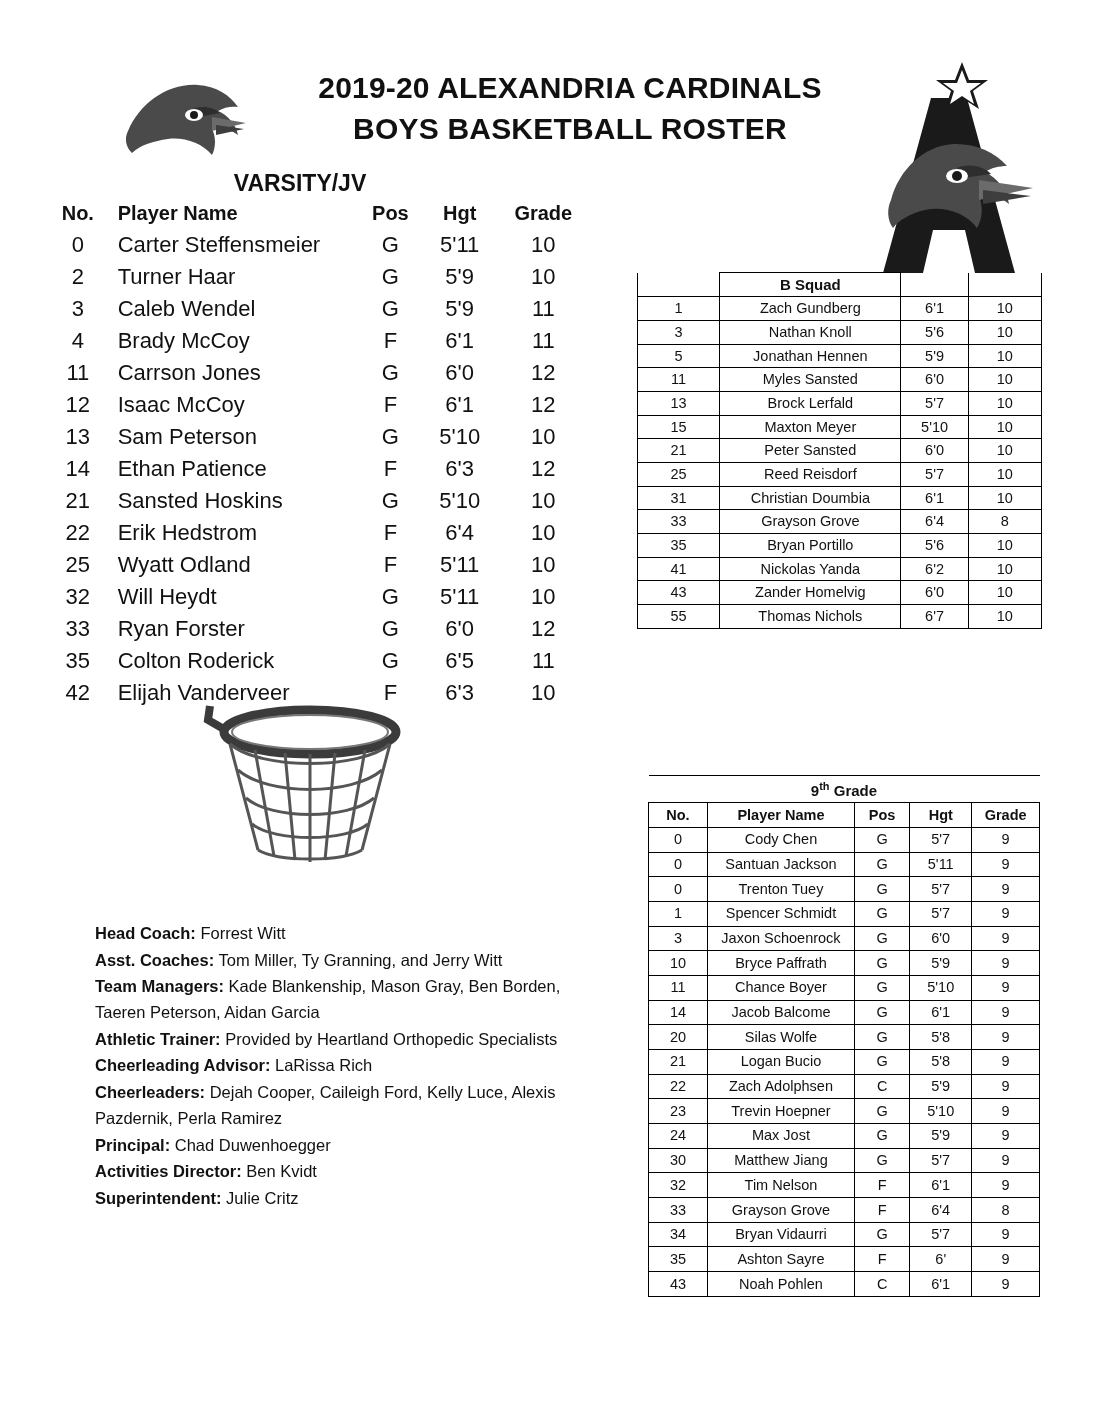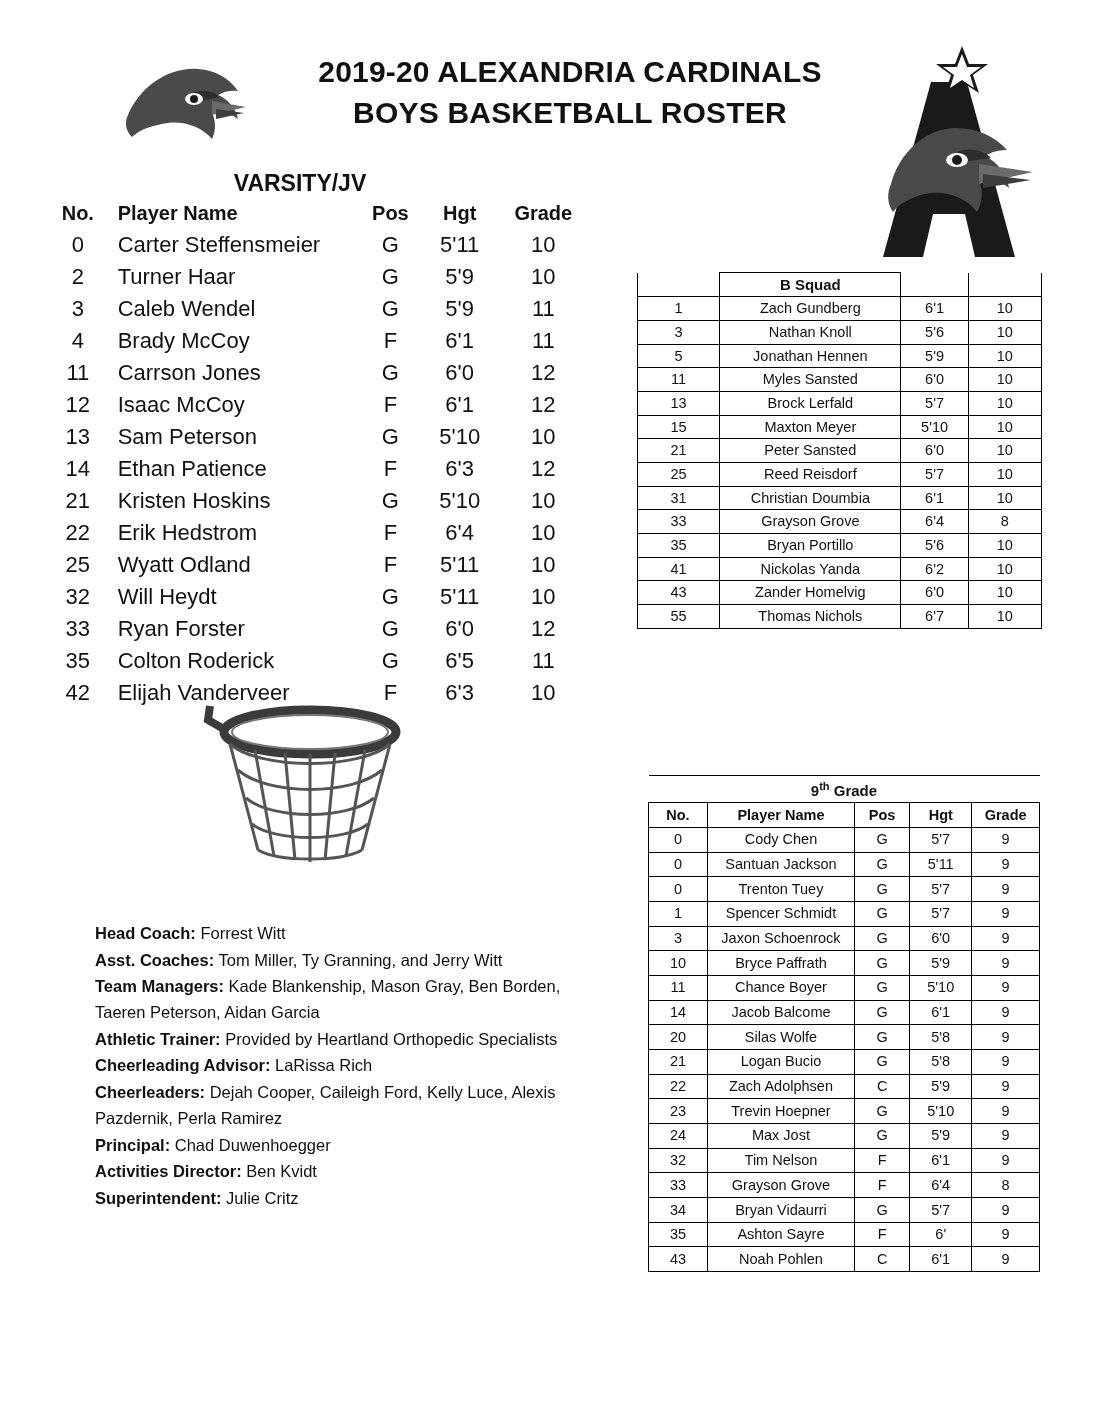--- a/index.html
+++ b/index.html
@@ -12,21 +12,21 @@
     height: 1424px;
     position: relative;
     font-family: "Liberation Sans", sans-serif;
     color: #111111;
     overflow: hidden;
   }
 
   
   .header {
     position: absolute;
-    top: 32px;
+    top: 48px;
     left: 0;
     width: 1100px;
     height: 175px;
   }
   .title-block {
     position: absolute;
     left: 270px;
     top: 20px;
     width: 600px;
     text-align: center;
@@ -286,21 +286,21 @@
         </tr>
         <tr>
           <td class="col-no">14</td>
           <td class="col-name">Ethan Patience</td>
           <td class="col-pos">F</td>
           <td class="col-hgt">6'3</td>
           <td class="col-grade">12</td>
         </tr>
         <tr>
           <td class="col-no">21</td>
-          <td class="col-name">Kristen Hoskins</td>
+          <td class="col-name">Sansted Hoskins</td>
           <td class="col-pos">G</td>
           <td class="col-hgt">5'10</td>
           <td class="col-grade">10</td>
         </tr>
         <tr>
           <td class="col-no">22</td>
           <td class="col-name">Erik Hedstrom</td>
           <td class="col-pos">F</td>
           <td class="col-hgt">6'4</td>
           <td class="col-grade">10</td>
@@ -542,20 +542,27 @@
           <td class="name n-name">Trevin Hoepner</td>
           <td class="n-pos">G</td>
           <td class="n-hgt">5'10</td>
           <td class="n-grade">9</td>
         </tr>
         <tr>
           <td class="n-no">24</td>
           <td class="name n-name">Max Jost</td>
           <td class="n-pos">G</td>
           <td class="n-hgt">5'9</td>
+          <td class="n-grade">9</td>
+        </tr>
+        <tr>
+          <td class="n-no">30</td>
+          <td class="name n-name">Matthew Jiang</td>
+          <td class="n-pos">G</td>
+          <td class="n-hgt">5'7</td>
           <td class="n-grade">9</td>
         </tr>
         <tr>
           <td class="n-no">32</td>
           <td class="name n-name">Tim Nelson</td>
           <td class="n-pos">F</td>
           <td class="n-hgt">6'1</td>
           <td class="n-grade">9</td>
         </tr>
         <tr>

